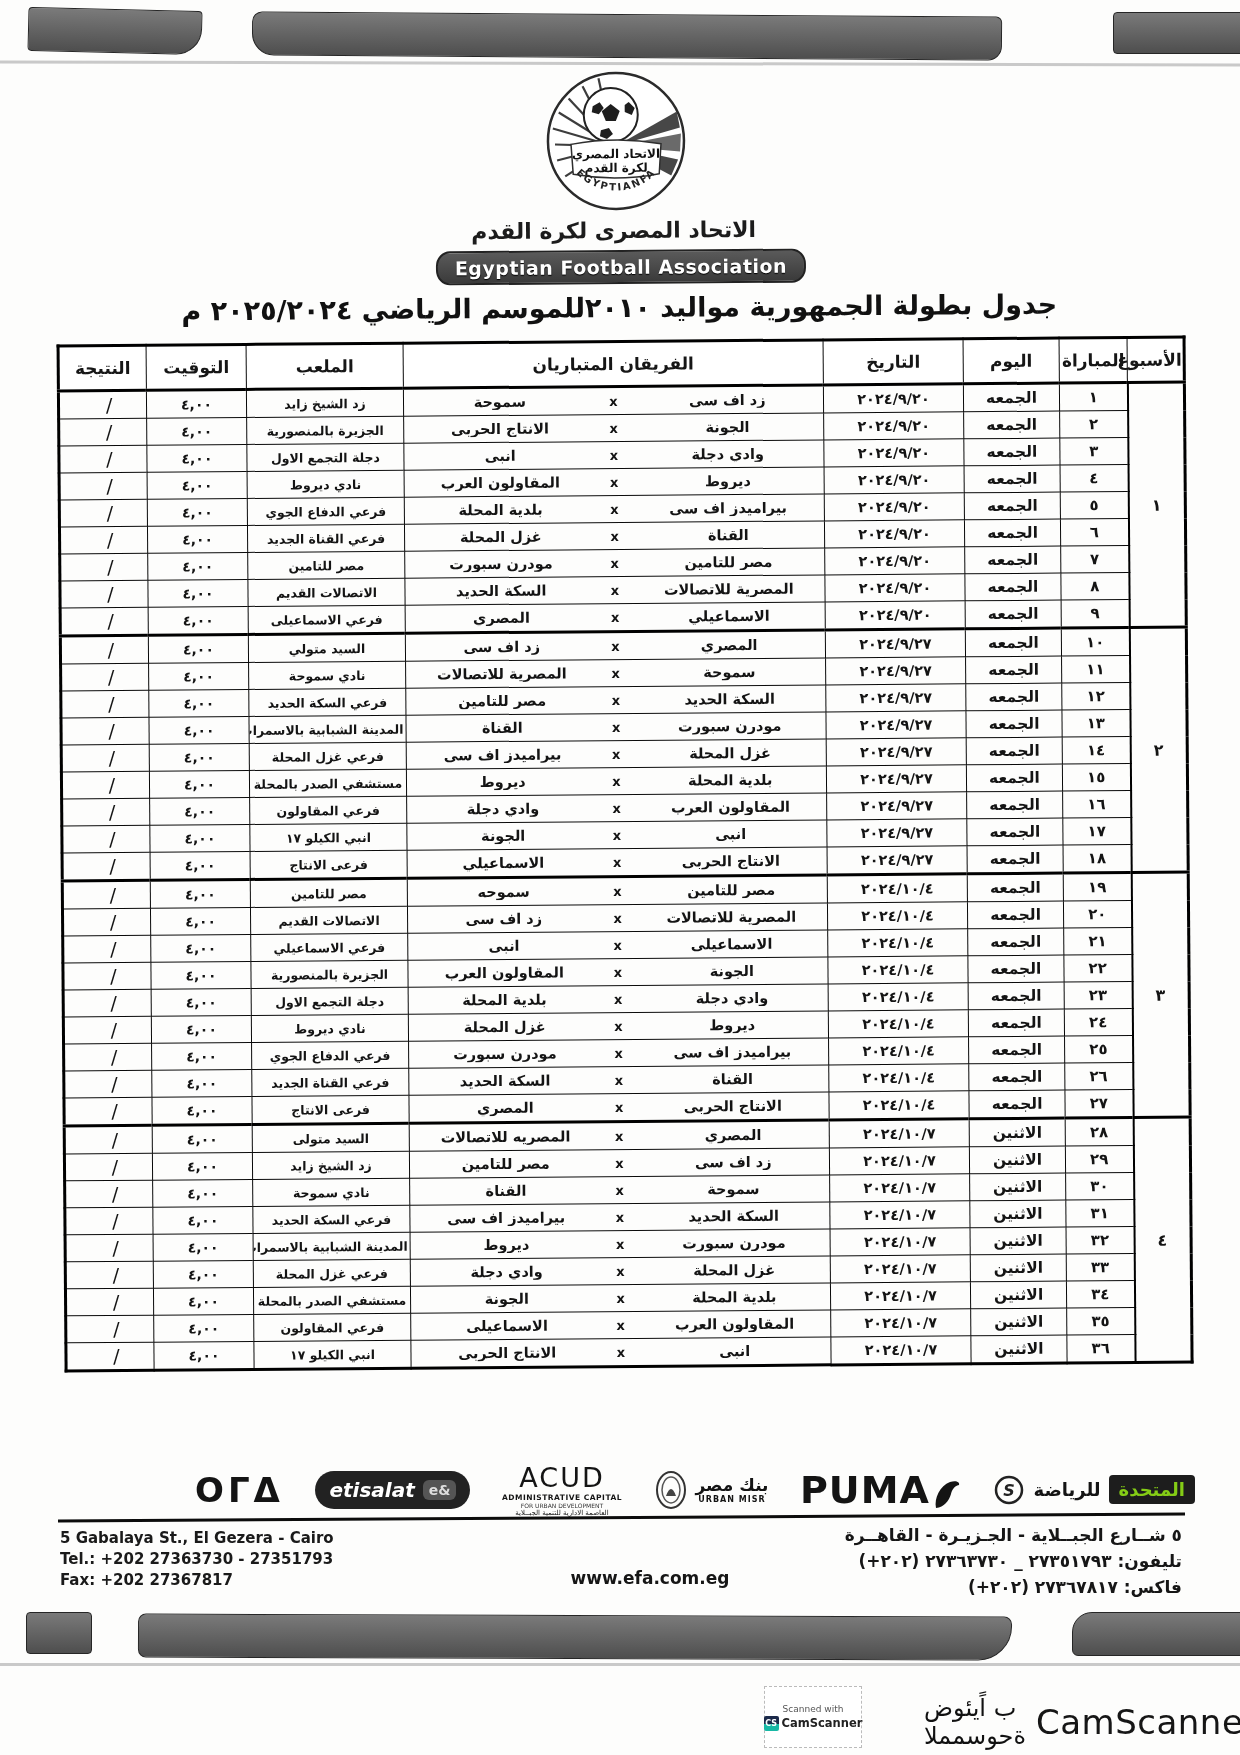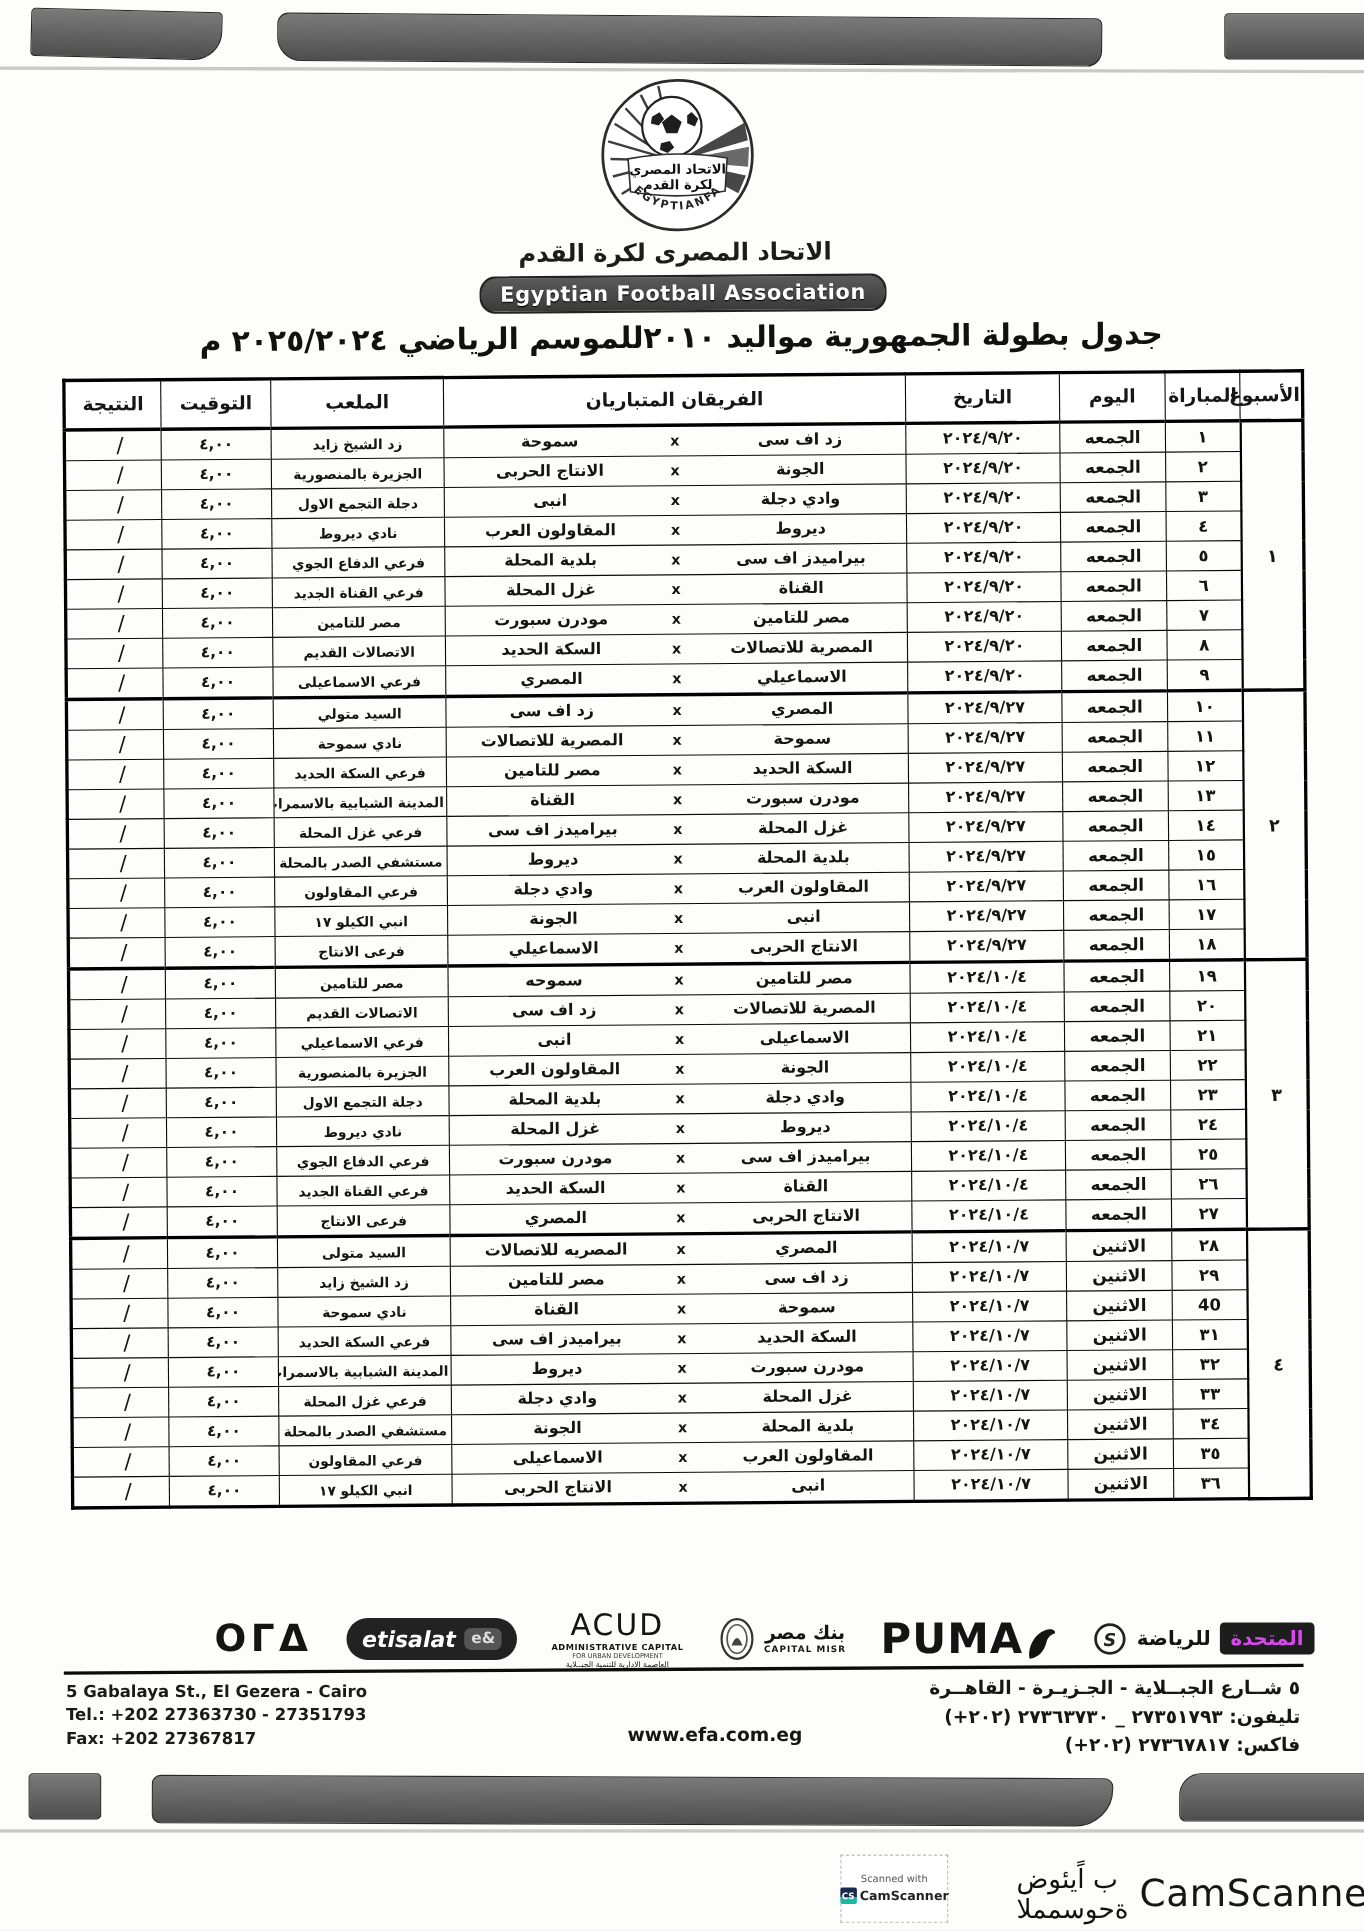--- a/index.html
+++ b/index.html
@@ -59,21 +59,21 @@
   .sp-acud .acud-sub2{font-size:6px;color:#333;}
   .sp-acud .acud-ar{font-size:7px;direction:rtl;}
   .sp-banque{flex-direction:row;gap:8px;}
   .sp-banque .bm-text{display:flex;flex-direction:column;align-items:center;}
   .sp-banque .bm-ar{font-size:17px;font-weight:bold;direction:rtl;}
   .sp-banque .bm-en{font-size:8px;font-weight:bold;letter-spacing:1px;}
   .sp-puma{flex-direction:row;align-items:flex-end;gap:2px;}
   .sp-puma .puma-word{font-size:38px;font-weight:800;letter-spacing:1px;}
   .sp-united{flex-direction:row;gap:8px;align-items:center;}
   .sp-united .u-text{font-size:18px;font-weight:bold;direction:rtl;}
-  .sp-united .u-box{background:#1d1d1d;color:#d946ef;font-size:18px;font-weight:bold;border-radius:4px;
+  .sp-united .u-box{background:#1d1d1d;color:#84cc16;font-size:18px;font-weight:bold;border-radius:4px;
                     padding:4px 10px;direction:rtl;}
   
   .footer-rule{position:absolute;left:58px;top:1516px;width:1127px;height:3px;background:#0c0c0c;transform:rotate(-.35deg);}
   .footer-en{position:absolute;left:60px;top:1528px;font-size:15px;font-weight:bold;line-height:21px;color:#1a1a1a;}
   .footer-url{position:absolute;left:520px;top:1568px;width:260px;text-align:center;font-size:17px;font-weight:bold;}
   .footer-ar{position:absolute;right:58px;top:1522px;text-align:right;direction:rtl;font-size:17px;font-weight:bold;line-height:26px;}
   
   .cs-badge{position:absolute;left:764px;top:1686px;width:96px;height:60px;border:1px dashed #bbb;background:#fff;
             display:flex;flex-direction:column;align-items:center;justify-content:center;gap:2px;}
   .cs-badge .cs-line1{font-size:9px;color:#555;}
@@ -594,21 +594,21 @@
                   <span class="home">زد اف سى</span>
                   <span class="vs">x</span>
                   <span class="away">مصر للتامين</span>
                 </div>
               </td>
               <td class="col-stadium">زد الشيخ زايد</td>
               <td class="col-time">٤,٠٠</td>
               <td class="col-result"><span>/</span></td>
             </tr>
             <tr>
-              <td class="col-match">40</td>
+              <td class="col-match">٣٠</td>
               <td class="col-day">الاثنين</td>
               <td class="col-date">٢٠٢٤/١٠/٧</td>
               <td class="col-teams">
                 <div class="teams">
                   <span class="home">سموحة</span>
                   <span class="vs">x</span>
                   <span class="away">القناة</span>
                 </div>
               </td>
               <td class="col-stadium">نادي سموحة</td>
@@ -723,21 +723,21 @@
       <span class="acud-ar">العاصمة الادارية للتنمية الجبــلاية</span>
     </div>
     <div class="sp sp-banque">
       <svg width="34" height="40" viewBox="0 0 34 40">
         <ellipse cx="17" cy="20" rx="14" ry="18" fill="none" stroke="#333" stroke-width="2"></ellipse>
         <ellipse cx="17" cy="20" rx="9" ry="13" fill="none" stroke="#555" stroke-width="1.5"></ellipse>
         <path d="M12 26 Q17 12 22 26 Z" fill="#444"></path>
       </svg>
       <span class="bm-text">
         <span class="bm-ar">بنك مصر</span>
-        <span class="bm-en">CAPITAL MISR</span>
+        <span class="bm-en">URBAN MISR</span>
       </span>
     </div>
     <div class="sp sp-puma">
       <span class="puma-word">PUMA</span>
       <svg width="30" height="34" viewBox="0 0 30 34">
         <path d="M4 30 C2 20 8 8 18 4 C24 2 28 4 27 7 C22 8 20 12 19 16 C17 23 12 29 4 30 Z" fill="#141414"></path>
       </svg>
     </div>
     <div class="sp sp-united">
       <svg width="32" height="32" viewBox="0 0 32 32">

